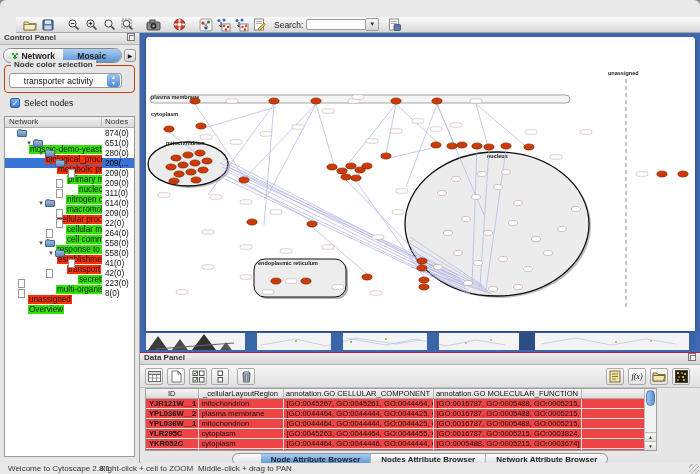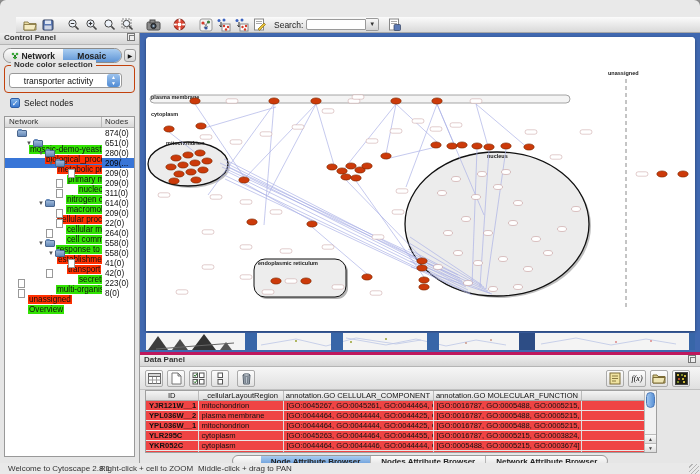--- a/index.html
+++ b/index.html
@@ -75,21 +75,21 @@
   
   .mdi{position:absolute;left:140px;top:33px;width:560px;height:319px;background:#4068b0;padding:4px 5px 0 6px;}
   .iwin{width:549px;height:294px;background:#fff;border-radius:4px 4px 0 0;overflow:hidden;
         box-shadow:0 1px 3px rgba(0,0,0,.4);}
   .ititle{height:15px;background:linear-gradient(#f0f0f0,#cacaca);border-bottom:1px solid #8f8f8f;position:relative;}
   .itl{position:absolute;top:4px;width:7px;height:7px;border-radius:50%;border:1px solid rgba(0,0,0,.3);}
   .itl.r{left:6px;background:#ee6a5e;} .itl.y{left:18px;background:#f5b02d;} .itl.g{left:30px;background:#61bd3f;}
   .ititle .t{position:absolute;left:0;right:0;top:2px;text-align:center;font-size:8.5px;font-weight:bold;color:#222;}
   .peek{display:block;margin-top:2px;}
   
-  .dp{position:absolute;left:140px;top:352px;width:560px;height:111px;background:#e6e6e6;border-top:3px solid #be185d;}
+  .dp{position:absolute;left:140px;top:352px;width:560px;height:111px;background:#e6e6e6;border-top:1px solid #be185d;}
   .dp-toolbar{position:absolute;left:0;top:12px;right:0;height:23px;background:linear-gradient(#f6f6f6,#e0e0e0);
      border-bottom:1px solid #c0c0c0;}
   .dbi{position:absolute;top:3px;width:18px;height:17px;border:1px solid #aaa;border-radius:2px;
      background:linear-gradient(#fdfdfd,#e2e2e2);display:flex;align-items:center;justify-content:center;}
   .attr-wrap{position:absolute;left:5px;top:35px;width:512px;height:63px;border:1px solid #9f9f9f;background:#ef4444;overflow:hidden;}
   table.attr{border-collapse:collapse;table-layout:fixed;width:500px;font-size:7.6px;color:#111;}
   table.attr th{height:9px;font-weight:normal;background:linear-gradient(#f4f4f4,#dcdcdc);
      border-right:1px solid #bbb;border-bottom:1px solid #aaa;overflow:hidden;white-space:nowrap;padding:0 2px;}
   table.attr td{height:9px;border-right:1px solid #ddd;border-bottom:1px solid #e8e8e8;
      overflow:hidden;white-space:nowrap;padding:0 3px;}

